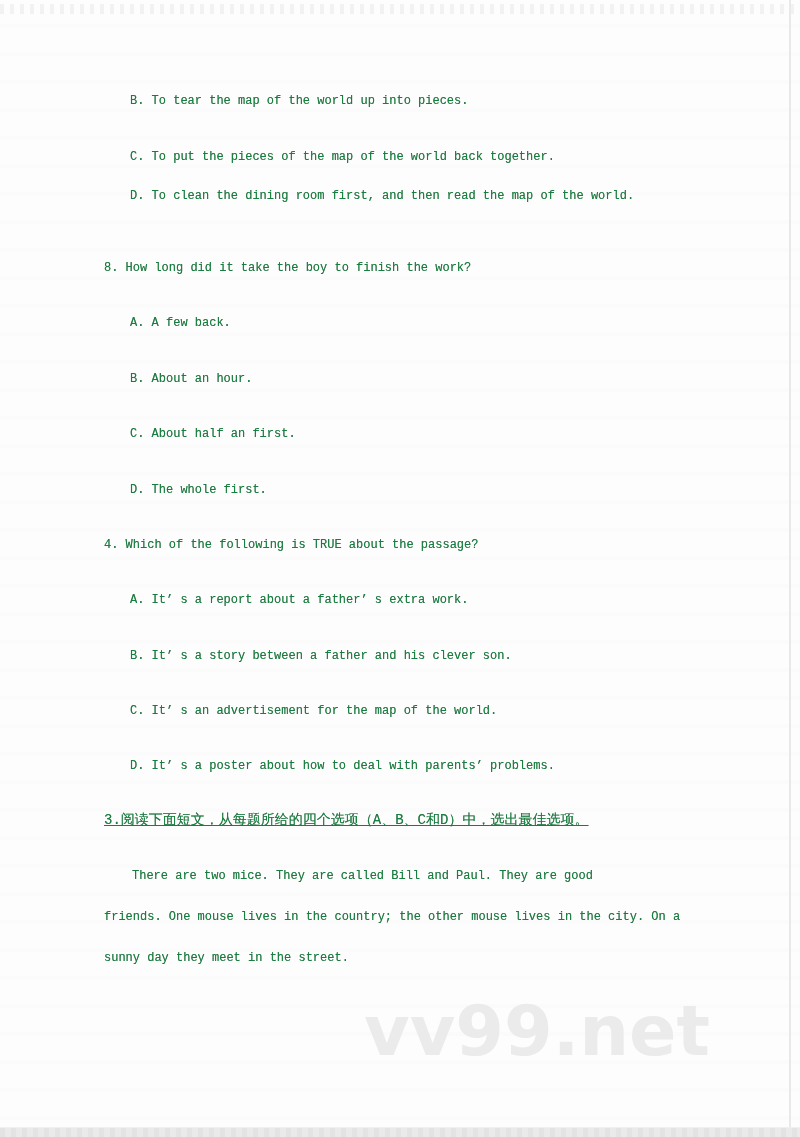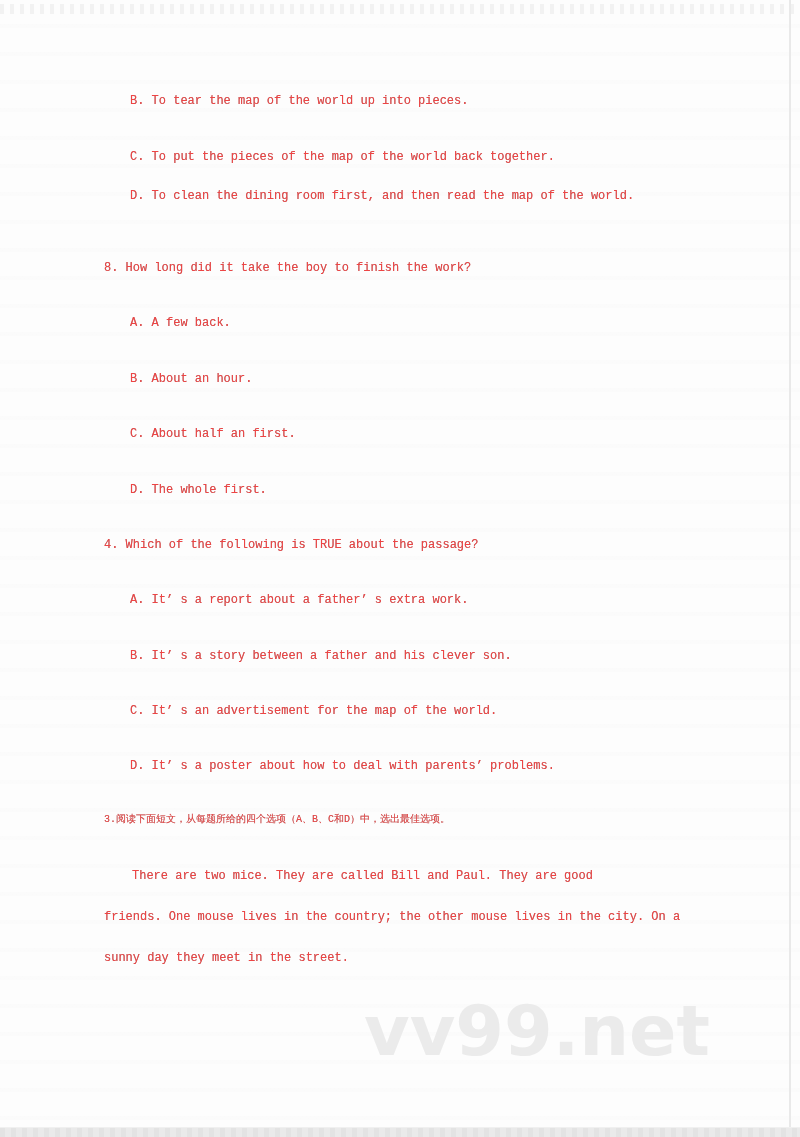--- a/index.html
+++ b/index.html
@@ -52,26 +52,26 @@
     width: 2px;
     background: #e9e9e9;
   }
 
   
   .line {
     position: absolute;
     left: 104px;
     font-size: 12px;
     line-height: 14px;
-    color: #ef4444;
+    color: #15803d;
     white-space: pre;
     text-shadow: 0 0 0.5px rgba(70,70,70,0.55);
   }
   .opt { left: 130px; }
-  .cn  { font-size: 10px; }
+  .cn  { font-size: 14px; text-decoration: underline; }
   .indent-first { left: 132px; text-align: center; }
 
   
   .watermark {
     position: absolute;
     left: 364px;
     top: 996px;
     font-family: "DejaVu Sans", "Liberation Sans", sans-serif;
     font-weight: bold;
     font-size: 70px;

